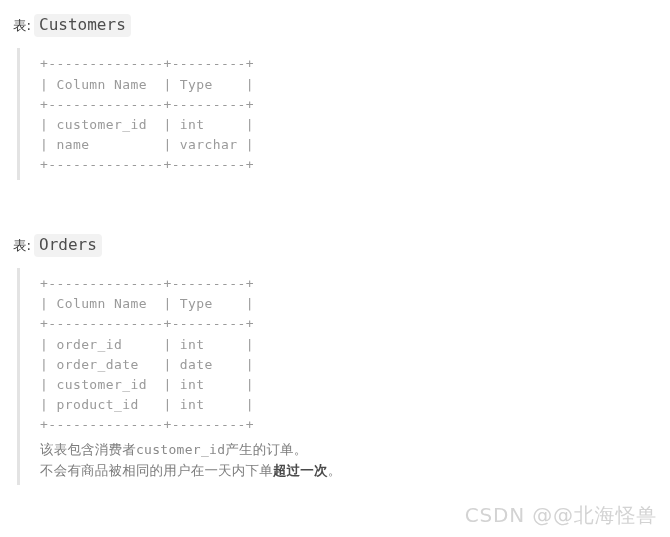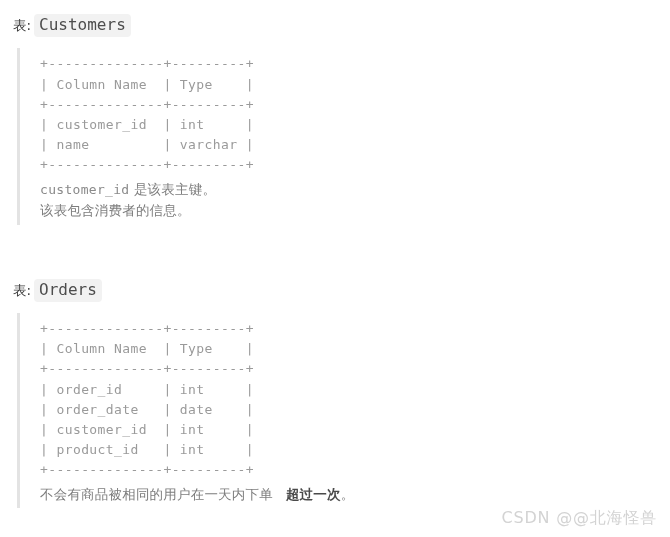--- a/index.html
+++ b/index.html
@@ -89,29 +89,28 @@
   }
   .note-line .mono {
     font-family: "DejaVu Sans Mono", "Liberation Mono", monospace;
     font-size: 13px;
     color: #8a8a8a;
     letter-spacing: 0.3px;
   }
   .note-line b {
     font-weight: 700;
     color: #4a4a4a;
-    margin-left: 13px;
   }
 
   .watermark {
     position: absolute;
     right: 13px;
     bottom: 8px;
     font-family: "DejaVu Sans", "Liberation Sans", sans-serif;
-    font-size: 16px;
+    font-size: 20px;
     color: #d3d3d3;
     letter-spacing: 0.8px;
     white-space: nowrap;
     user-select: none;
   }
 </style>
 </head>
 <body>
 
 <div class="page">
@@ -121,44 +120,41 @@
       <span class="table-label-prefix">表:</span>
       <code class="table-name-code">Customers</code>
     </div>
     <blockquote class="quote">
       <pre class="ascii-table">+--------------+---------+
 | Column Name  | Type    |
 +--------------+---------+
 | customer_id  | int     |
 | name         | varchar |
 +--------------+---------+</pre>
-      <div class="notes">
-        <div class="note-line"><span class="mono">customer_id</span><span> 是该表主键。</span></div>
-        <div class="note-line"><span>该表包含消费者的信息。</span></div>
-      </div>
     </blockquote>
   </div>
 
   <div class="block-gap"></div>
 
   <div class="schema-block">
     <div class="table-label-line">
       <span class="table-label-prefix">表:</span>
       <code class="table-name-code">Orders</code>
     </div>
     <blockquote class="quote">
       <pre class="ascii-table">+--------------+---------+
 | Column Name  | Type    |
 +--------------+---------+
 | order_id     | int     |
 | order_date   | date    |
 | customer_id  | int     |
 | product_id   | int     |
 +--------------+---------+</pre>
       <div class="notes">
+        <div class="note-line"><span>该表包含消费者</span><span class="mono">customer_id</span><span>产生的订单。</span></div>
         <div class="note-line"><span>不会有商品被相同的用户在一天内下单</span><b>超过一次</b><span>。</span></div>
       </div>
     </blockquote>
   </div>
 
   <div class="watermark">CSDN @@北海怪兽</div>
 
 </div>
 
 </body></html>

